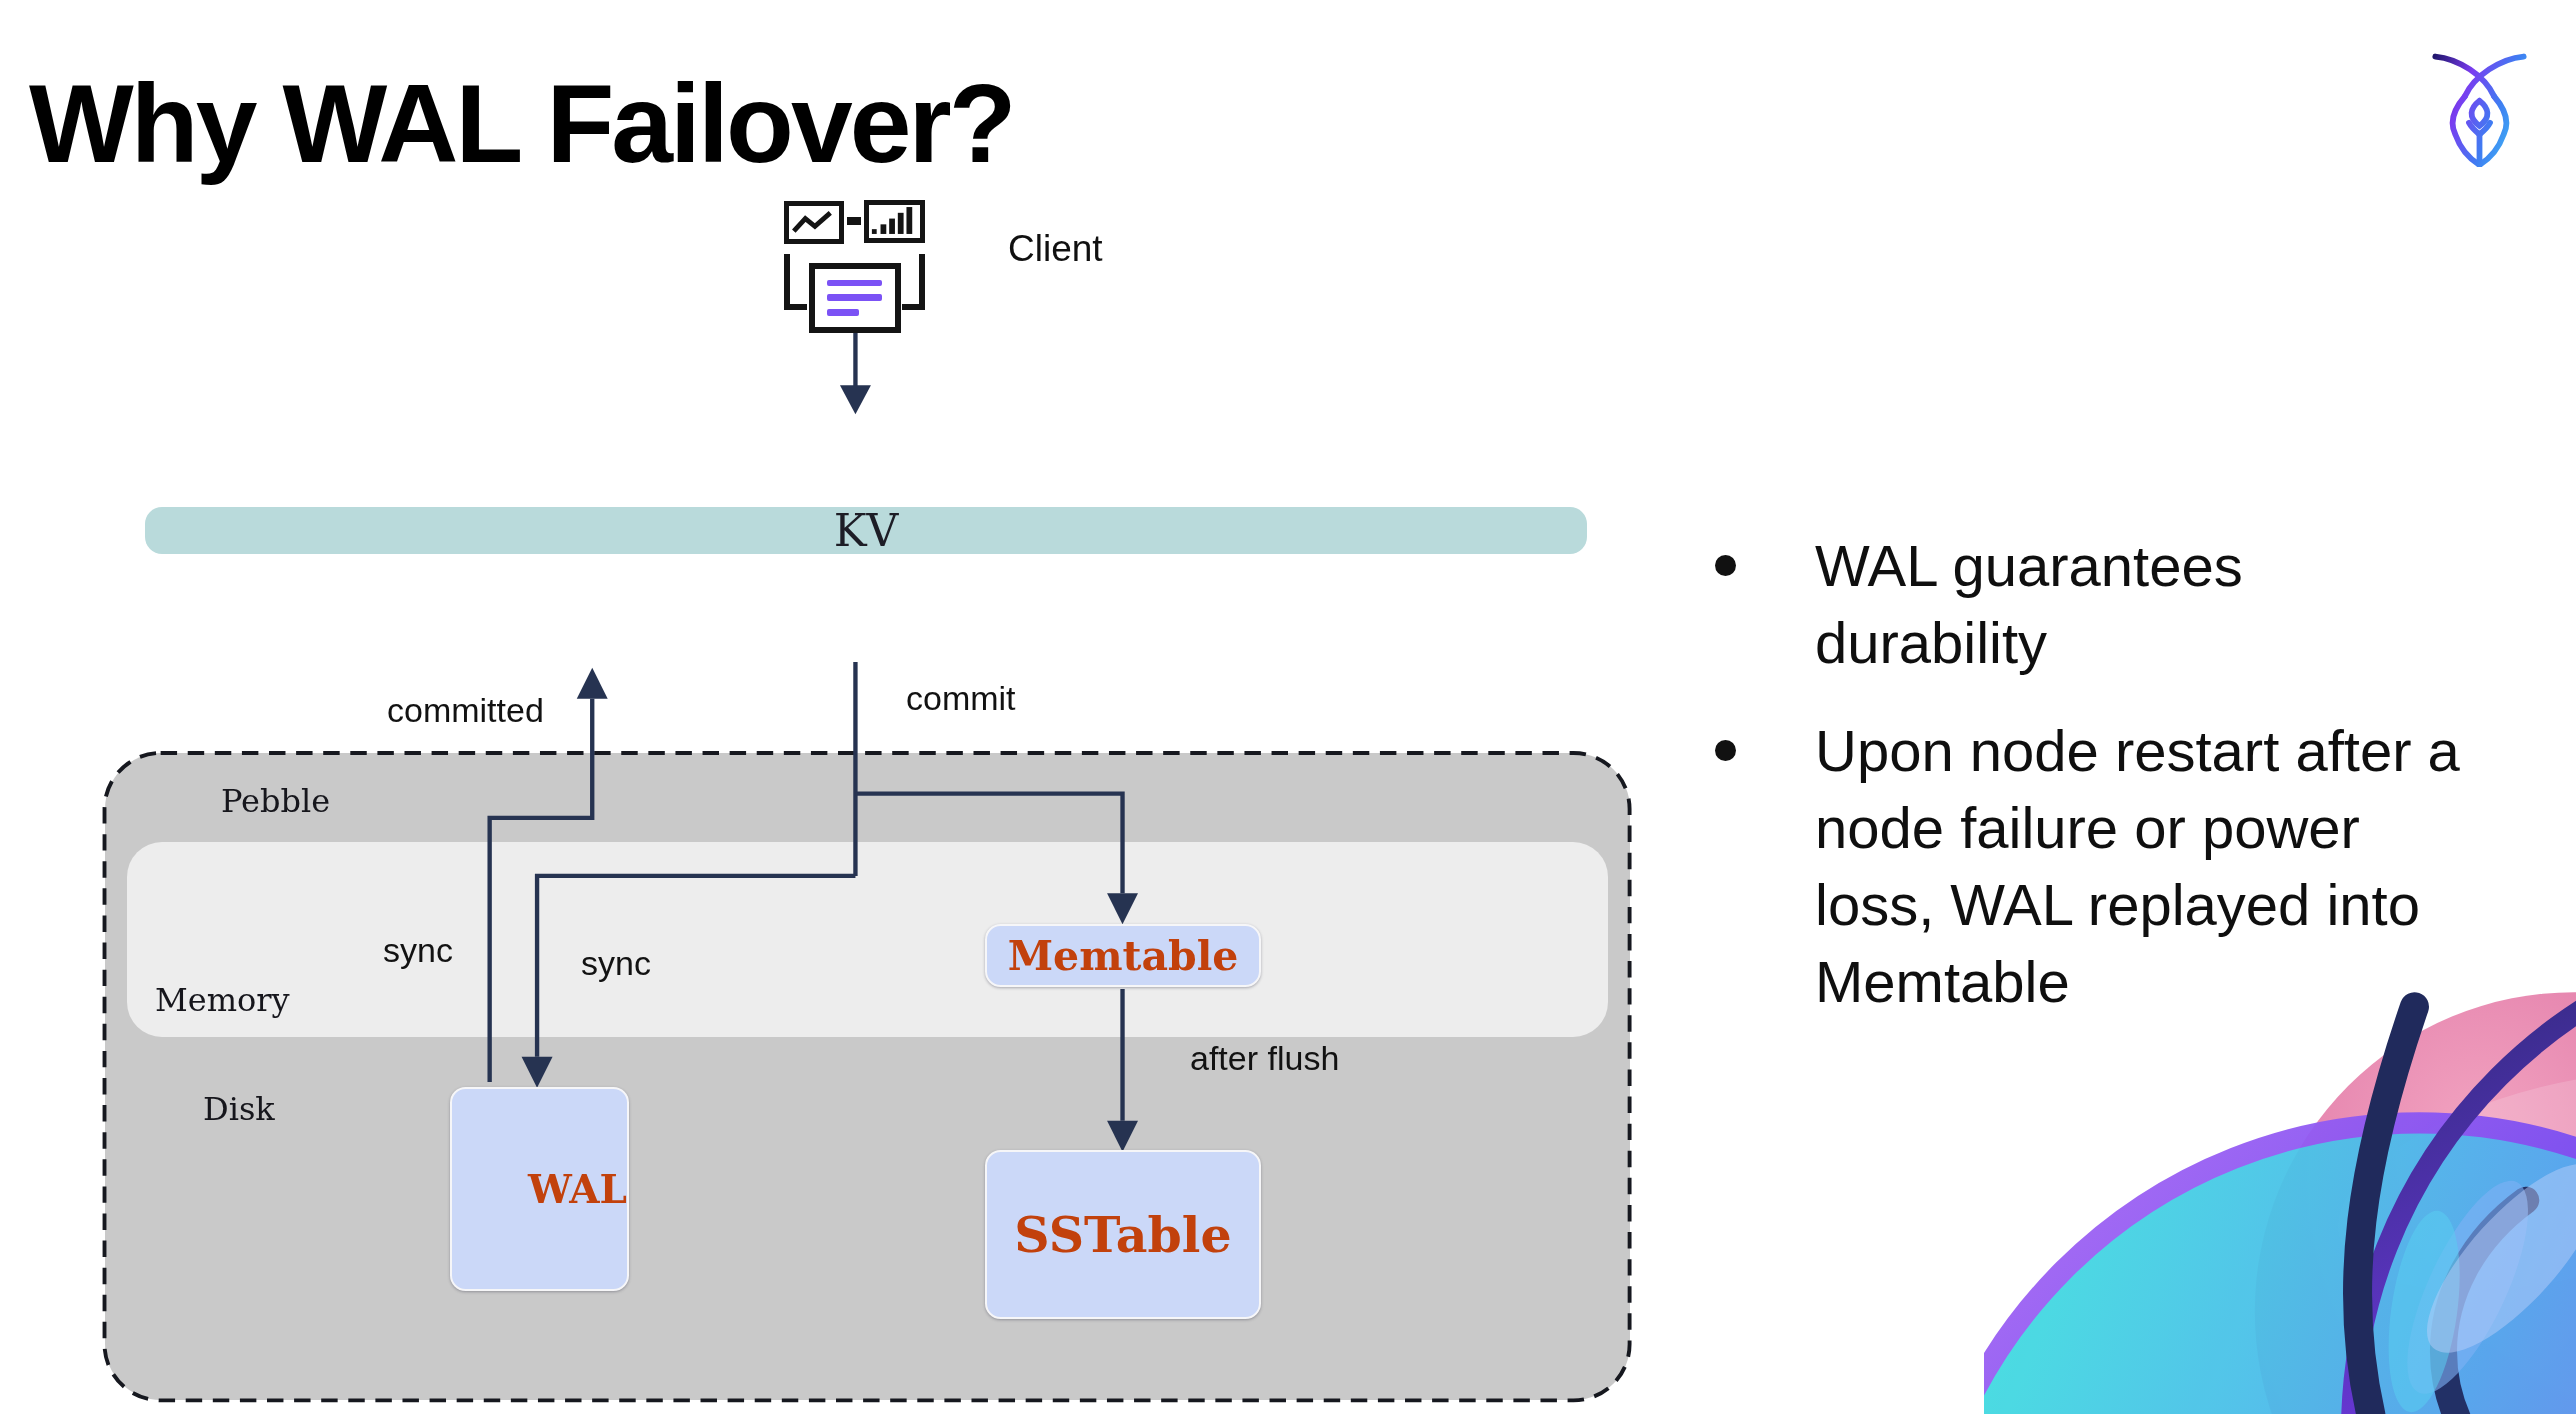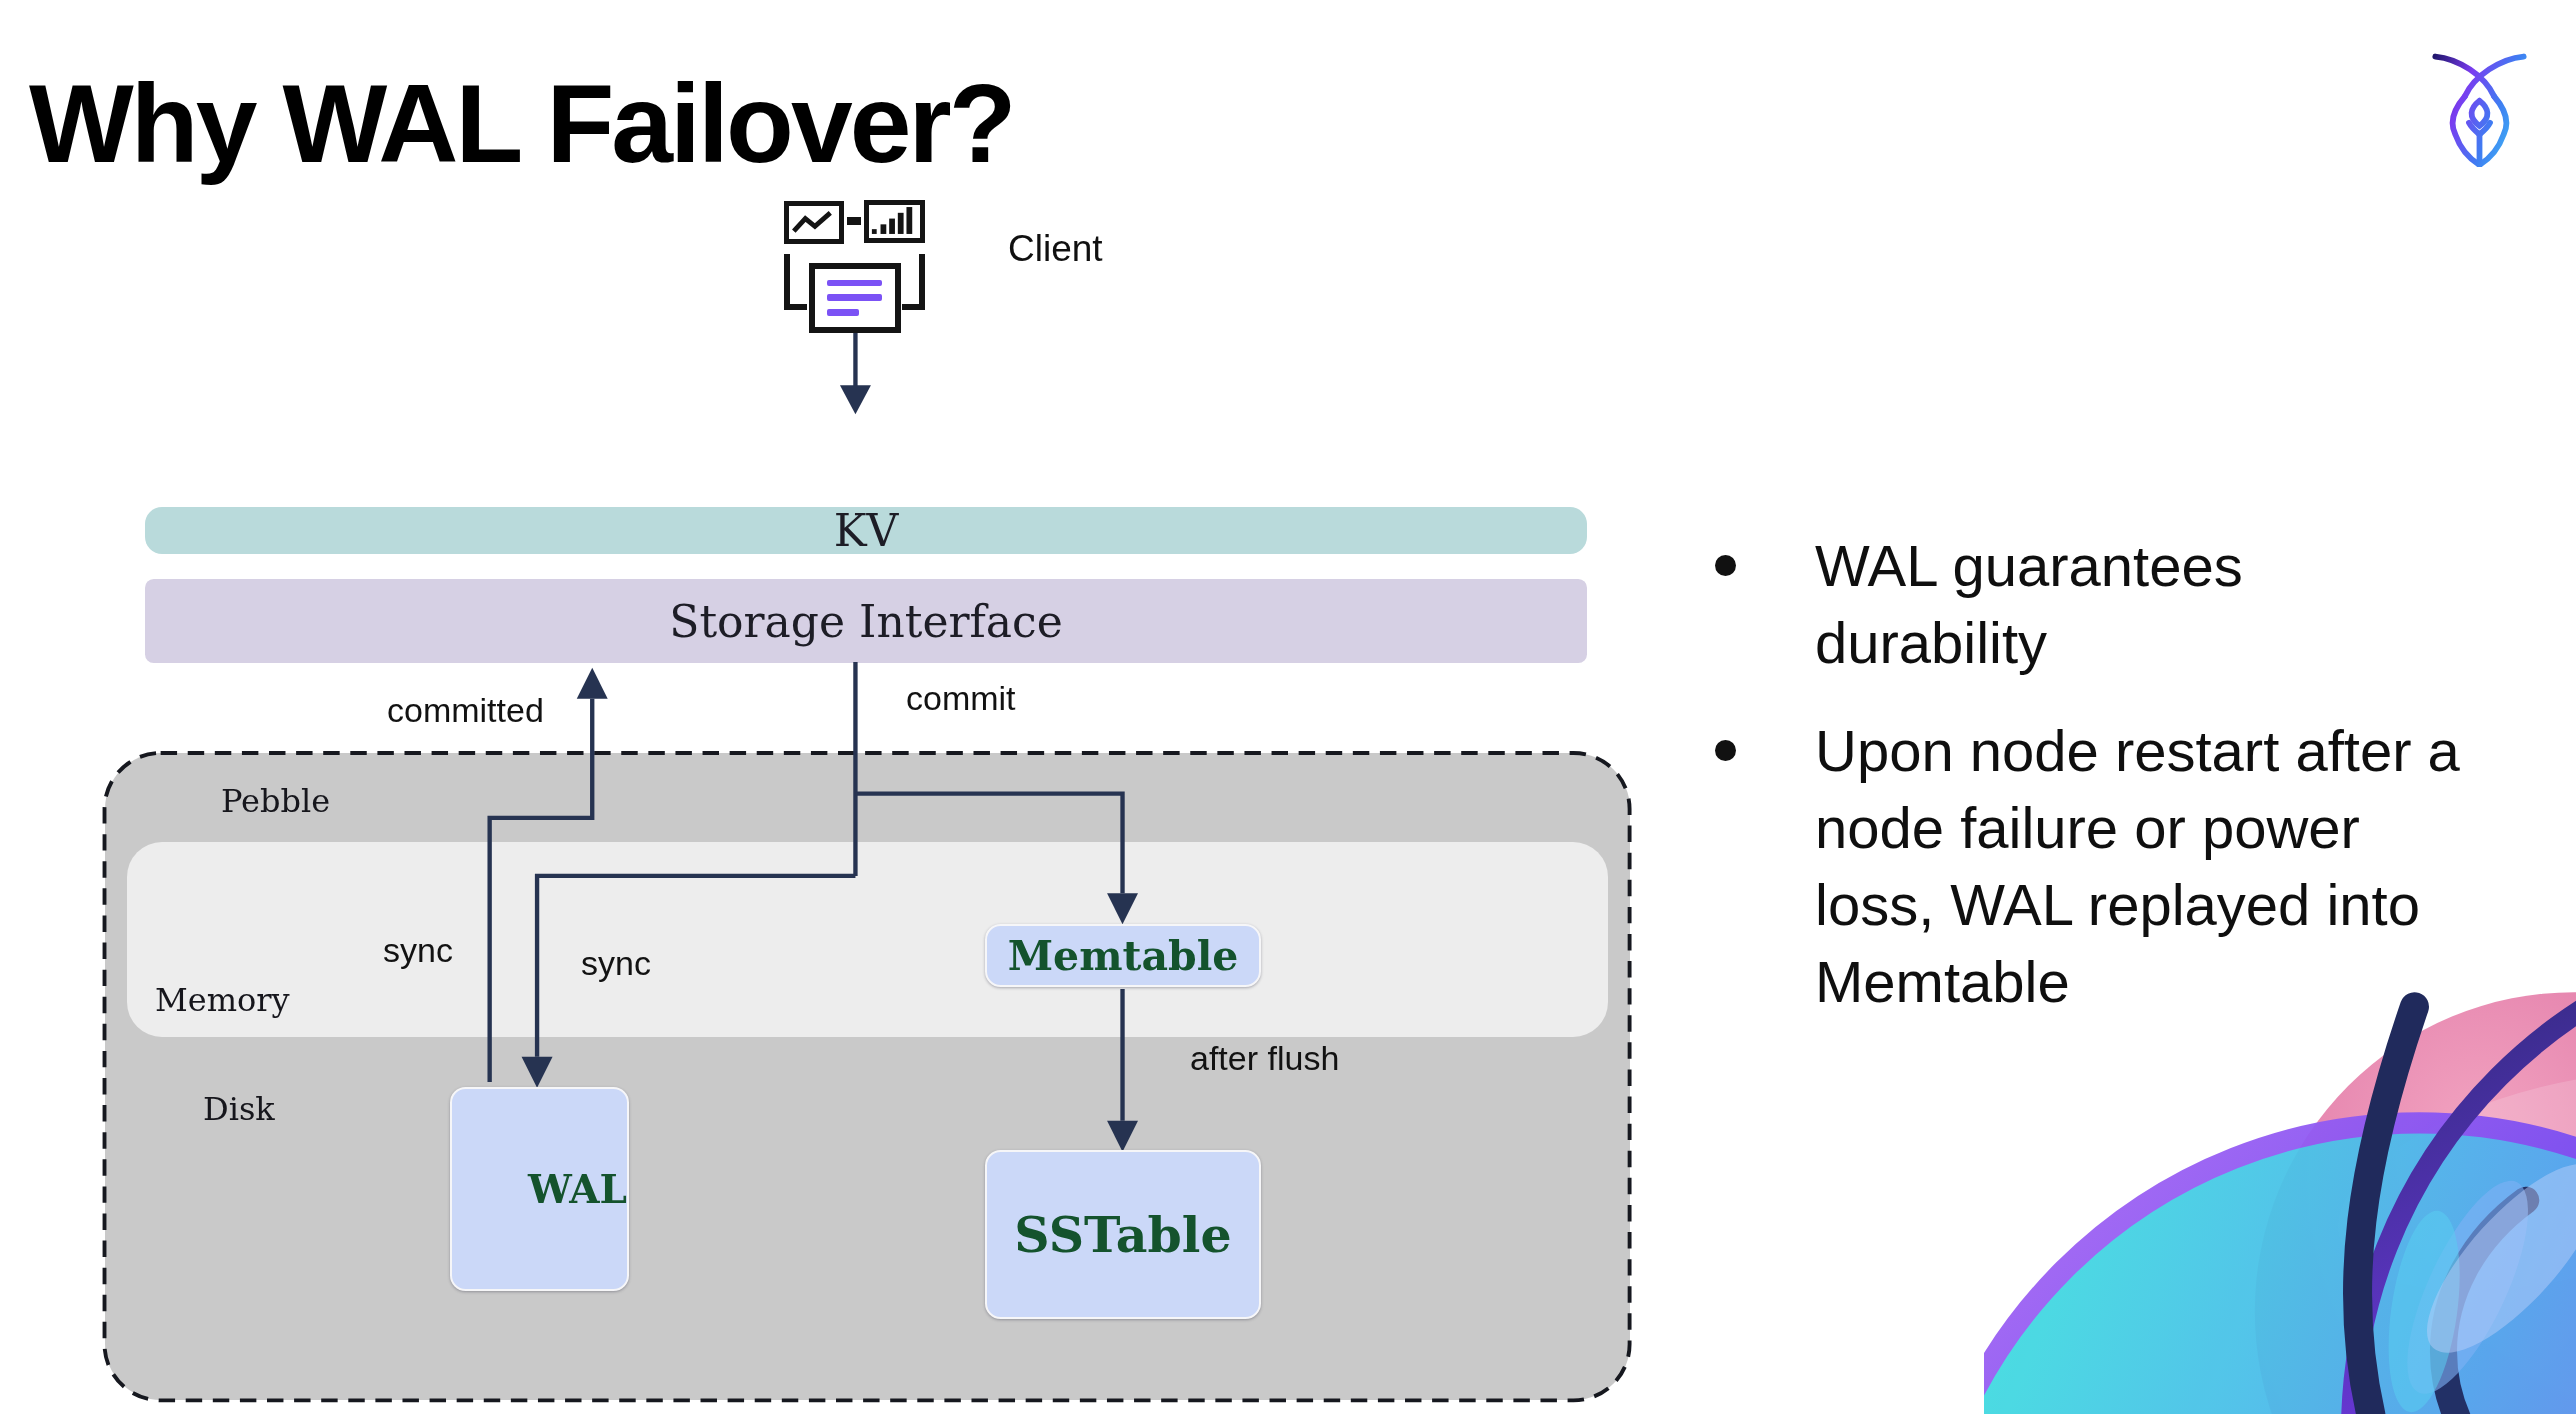--- a/index.html
+++ b/index.html
@@ -30,21 +30,21 @@
 
   
   .pebble-bg{left:105px;top:753px;width:1525px;height:647px;background:var(--pebble-bg,#c9c9c9);border-radius:56px;}
   .memory-band{left:127px;top:842px;width:1481px;height:195px;background:var(--memory-bg,#ededed);border-radius:35px;}
   .zone-label{font-family:"DejaVu Serif",serif;font-size:32px;color:#16161c;}
   .edge-label{font-size:34px;color:#121212;}
 
   
   .node{background:var(--node-box,#cbd8f8);border:2.9px solid #f6f6f8;border-radius:15.5px;
         box-shadow:0 1px 2.9px rgba(40,40,60,.35);display:flex;align-items:center;justify-content:center;
-        font-family:"DejaVu Serif",serif;font-weight:bold;color:#14532d;}
+        font-family:"DejaVu Serif",serif;font-weight:bold;color:#c2410c;}
   .node.wal{left:450px;top:1087px;width:179px;height:204px;font-size:39px;justify-content:flex-end;}
   .node.memtable{left:985px;top:924px;width:276px;height:63px;font-size:41px;}
   .node.sstable{left:985px;top:1150px;width:276px;height:169px;font-size:49px;}
 
   
   svg.overlay{position:absolute;left:0;top:0;pointer-events:none;}
   .edge-line{fill:none;stroke:var(--arrow,#263351);stroke-width:4.5px;}
   .edge-head{fill:var(--arrow,#263351);stroke:none;}
   .pebble-dash{fill:none;stroke:#16181f;stroke-width:4px;stroke-dasharray:17 11;}
 
@@ -102,23 +102,20 @@
   <div class="abs bracket r" style="left:902px;top:254px"></div>
   <div class="abs doc" style="left:809px;top:263px;width:92px;height:70px">
     <span class="doc-line" style="left:11.6px;top:10.6px;width:55px"></span>
     <span class="doc-line" style="left:11.6px;top:25px;width:55px"></span>
     <span class="doc-line" style="left:11.6px;top:40px;width:32px"></span>
   </div>
   <div class="abs client-label" style="left:1008px;top:228px">Client</div>
 
   <div class="abs bar kv">
     <span>KV</span>
-  </div>
-  <div class="abs bar storage">
-    <span>Storage Interface</span>
   </div>
 
   <div class="abs pebble-bg"></div>
   <div class="abs memory-band"></div>
 
   <svg class="overlay" width="2576" height="1415" viewBox="0 0 2662 1462">
     <rect class="pebble-dash" x="108" y="778" width="1576" height="669" rx="58"></rect>
 
     <path class="edge-line" d="M884 344 L884 400"></path>
     <polygon class="edge-head" points="868,398 900,398 884,428"></polygon>

